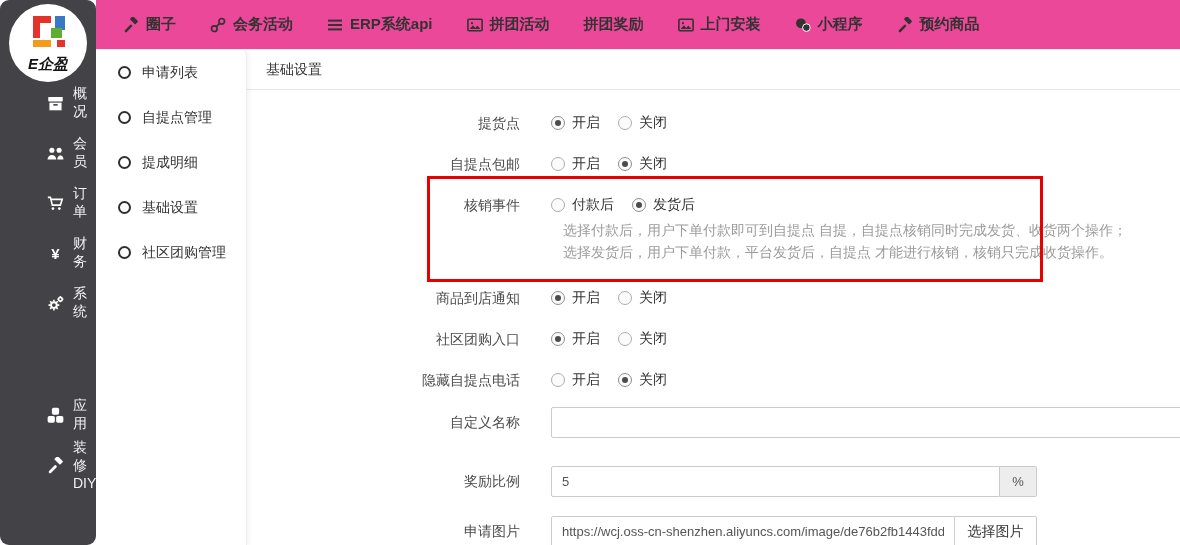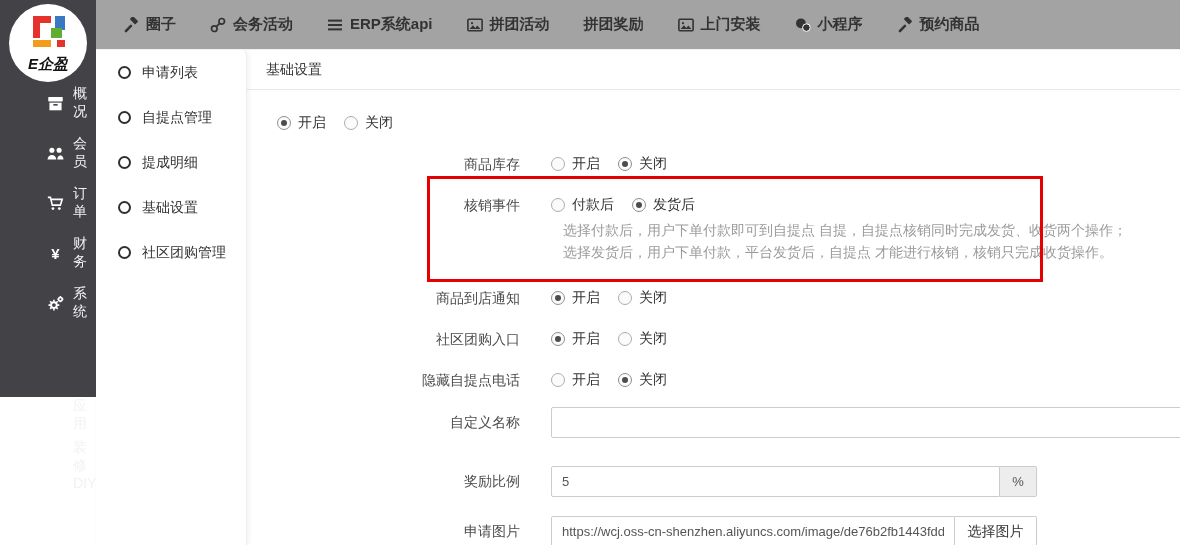--- a/index.html
+++ b/index.html
@@ -2,21 +2,21 @@
 <html><head>
 <meta charset="utf-8">
 <style>
   html,body{margin:0;padding:0;}
   body{
     width:1180px;height:545px;overflow:hidden;position:relative;
     background:#fff;font-family:"Liberation Sans","DejaVu Sans",sans-serif;
     -webkit-font-smoothing:antialiased;
   }
   
-  .left-sidebar{position:absolute;left:0;top:0;width:96px;height:397px;background:#434347;z-index:10;}
+  .left-sidebar{position:absolute;left:0;top:0;width:96px;height:545px;background:#434347;z-index:10;border-radius:9px;}
   .logo-wrap{position:relative;width:78px;height:78px;margin:4px auto 0;}
   .logo-circle{width:78px;height:78px;border-radius:50%;background:#fff;position:relative;overflow:hidden;}
   .logo-glyph{position:absolute;left:22px;top:12px;width:34px;height:34px;}
   .logo-glyph i{position:absolute;display:block;}
   .lg-red-top{left:2px;top:0;width:18px;height:7px;background:#e5322d;}
   .lg-red-left{left:2px;top:0;width:7px;height:22px;background:#e5322d;}
   .lg-blue{right:0;top:0;width:10px;height:14px;background:#3a78c3;}
   .lg-green{right:3px;top:12px;width:11px;height:10px;background:#5fae2f;}
   .lg-orange{left:2px;bottom:3px;width:18px;height:7px;background:#f29b1d;}
   .lg-red-br{right:0;bottom:3px;width:8px;height:7px;background:#e5322d;}
@@ -26,21 +26,21 @@
     text-shadow:-1px -1px 0 #fff,1px -1px 0 #fff,-1px 1px 0 #fff,1px 1px 0 #fff,0 2px 0 #fff;
   }
   .side-menu{margin-top:-4px;padding-left:32px;}
   .side-item{height:50px;display:flex;align-items:center;padding-left:15px;gap:9px;
     color:#f2f2f2;font-size:14px;cursor:pointer;}
   .side-item .ic{width:17px;height:17px;flex-shrink:0;color:#fff;display:flex;align-items:center;justify-content:center;}
   .side-item .ic svg{width:17px;height:17px;}
   .yen{font-size:15px;font-weight:bold;color:#fff;line-height:17px;}
   .gap-before{margin-top:62px;}
   
-  .top-nav{position:absolute;left:96px;top:0;right:0;height:50px;background:#a3a3a3;
+  .top-nav{position:absolute;left:96px;top:0;right:0;height:50px;background:#ec4899;
     border-bottom:1px solid #f0f0f0;display:flex;align-items:center;box-sizing:border-box;
     padding-left:27px;gap:34px;z-index:5;}
   .nav-item{display:flex;align-items:center;gap:7px;font-size:15px;font-weight:700;color:#333;cursor:pointer;white-space:nowrap;}
   .nav-item .ic{width:16px;height:16px;color:#333;display:flex;}
   .nav-item .ic svg{width:16px;height:16px;}
   
   .sub-sidebar{position:absolute;left:96px;top:50px;width:150px;bottom:0;background:#fff;
     border-right:1px solid #ededed;box-shadow:2px 0 5px rgba(0,0,0,.05);border-radius:0 5px 0 0;z-index:4;}
   .sub-item{height:45px;display:flex;align-items:center;padding-left:22px;gap:11px;
     font-size:14px;color:#333;cursor:pointer;}
@@ -266,36 +266,37 @@
   </div>
 </div>
 
 <div class="main">
   <div class="main-header">基础设置</div>
 
   <div class="form">
     <div class="red-box"></div>
 
     <div class="row">
+      <div class="row-label">提货点</div>
       <div class="row-ctrl">
         <div class="radio-group">
           <span class="radio-opt">
             <span class="radio checked"></span>
             <span>开启</span>
           </span>
           <span class="radio-opt">
             <span class="radio"></span>
             <span>关闭</span>
           </span>
         </div>
       </div>
     </div>
 
     <div class="row">
-      <div class="row-label">商品库存</div>
+      <div class="row-label">自提点包邮</div>
       <div class="row-ctrl">
         <div class="radio-group">
           <span class="radio-opt">
             <span class="radio"></span>
             <span>开启</span>
           </span>
           <span class="radio-opt">
             <span class="radio checked"></span>
             <span>关闭</span>
           </span>

